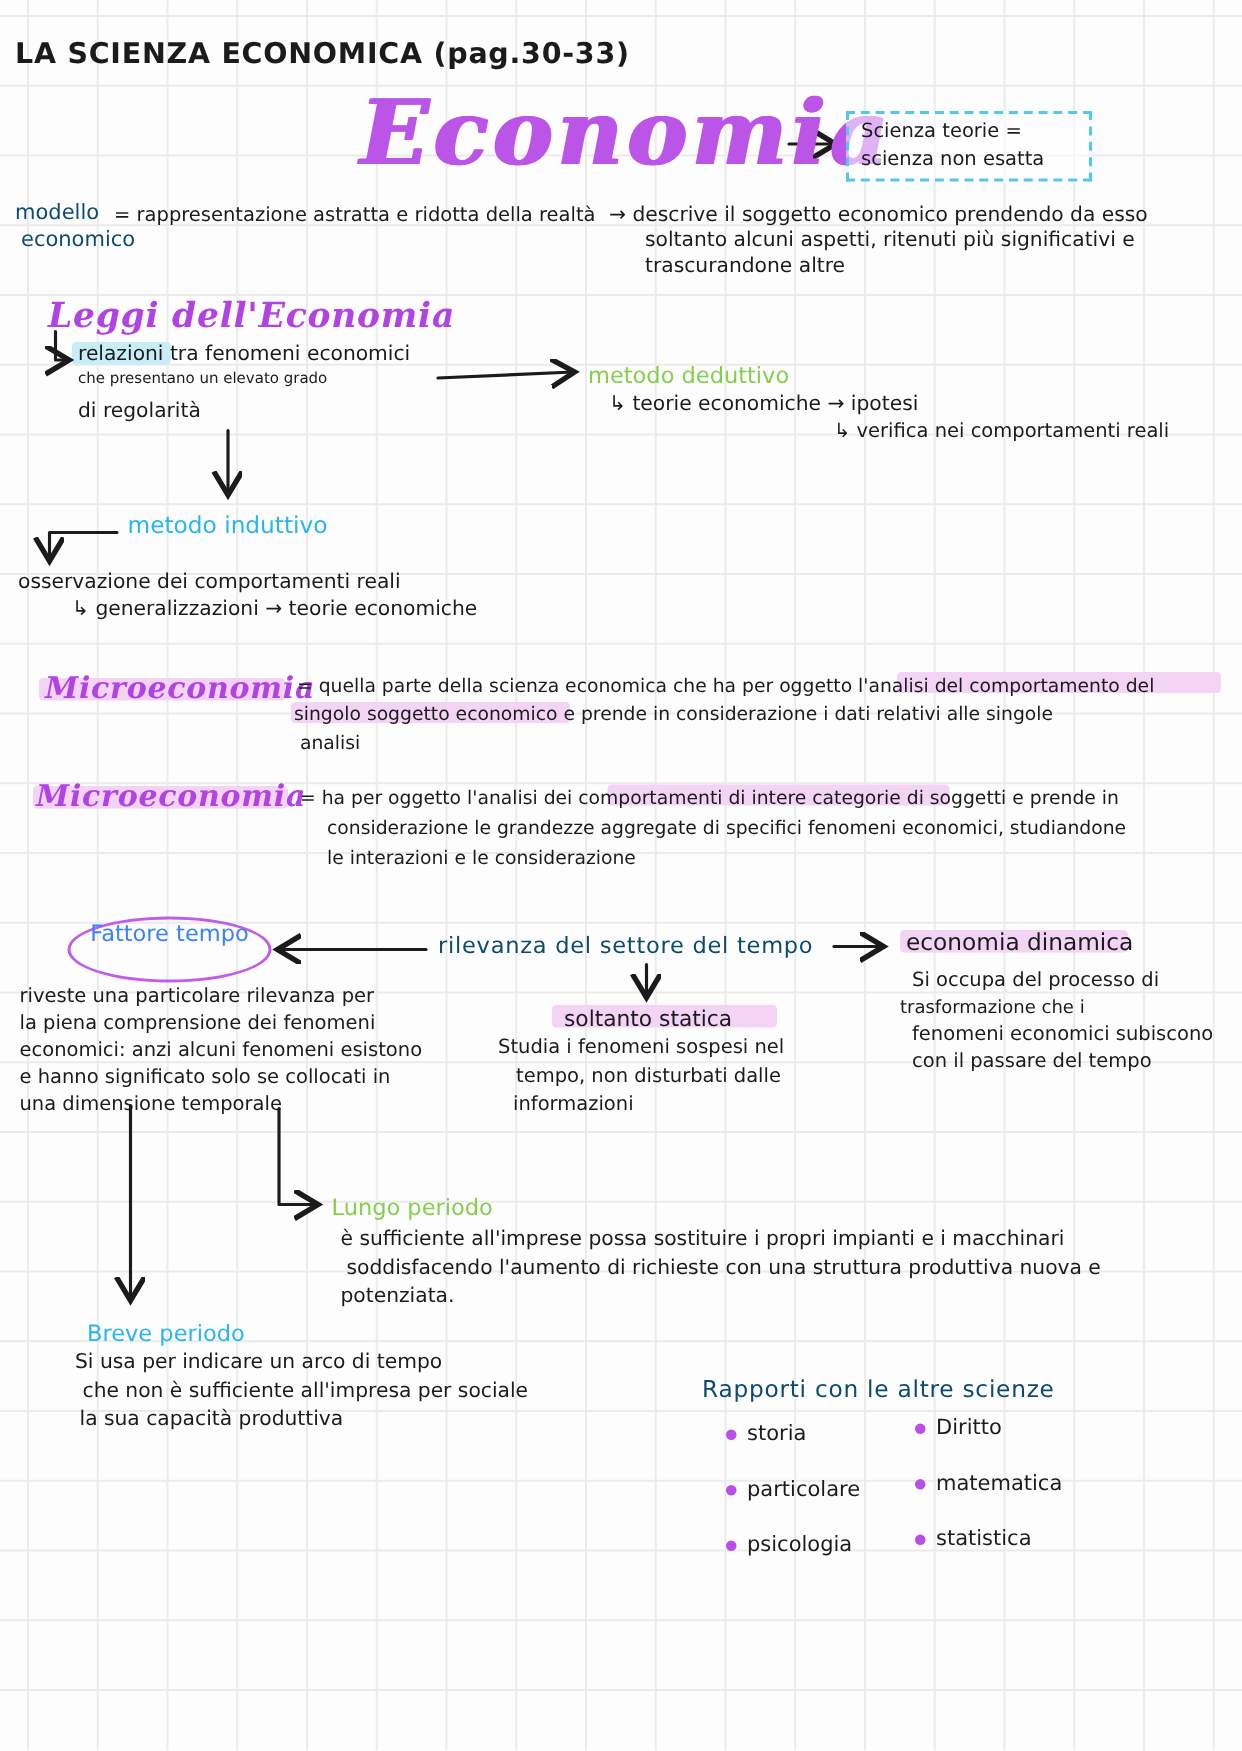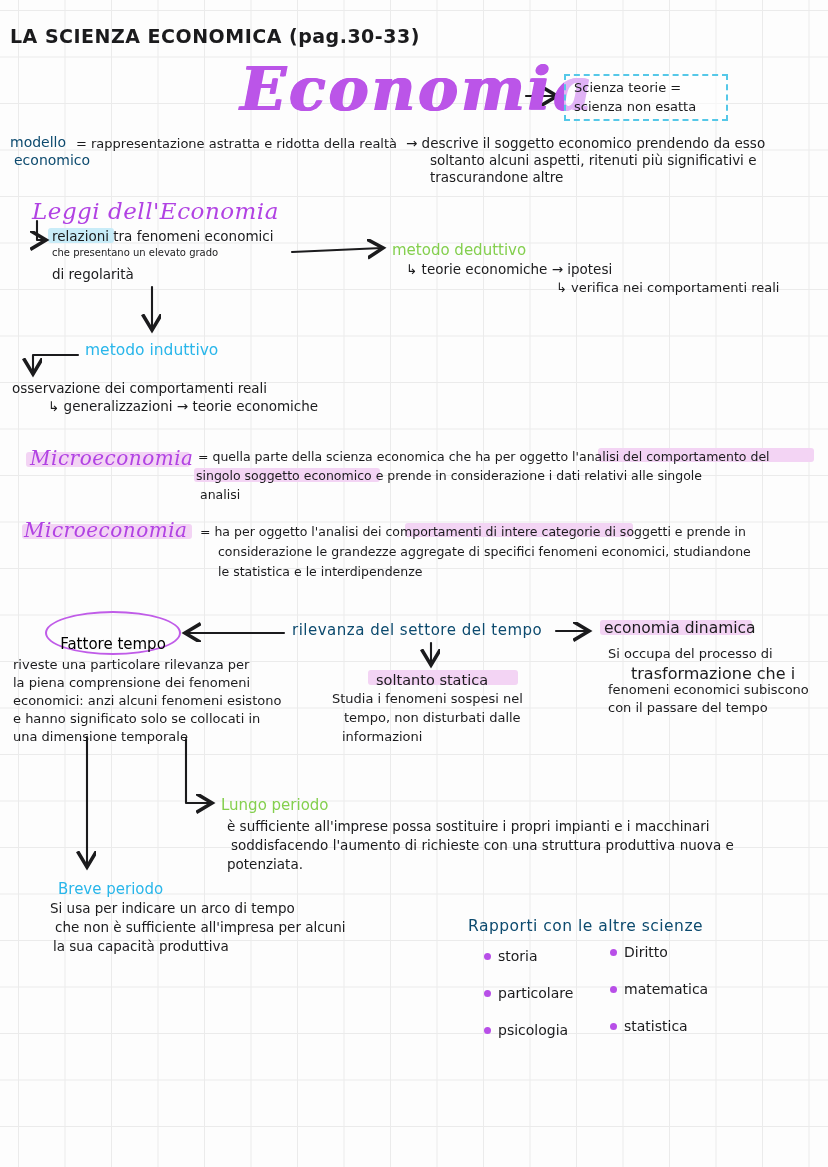--- a/index.html
+++ b/index.html
@@ -8,34 +8,34 @@
     font-family:"DejaVu Sans",sans-serif;color:#1b1b1d;
     background-color:#fdfdfd;
     background-image:
       linear-gradient(#ebebeb 1px, transparent 1px),
       linear-gradient(90deg, #ebebeb 1px, transparent 1px);
     background-size:46.5px 46.5px;
     background-position:18px 10px;
   }
   .t{position:absolute;white-space:nowrap;line-height:1.25;z-index:2}
   .hw{font-size:13px;color:#1b1b1d}
-  .script{font-family:"DejaVu Serif",serif;font-style:italic;font-weight:normal;letter-spacing:.5px}
+  .script{font-family:"DejaVu Serif",serif;font-style:italic;font-weight:bold;letter-spacing:.5px}
   .purple{color:#b142e3}
   .magenta{color:#0c4a6e}
   .green{color:#84cf4e}
   .cyan{color:#29b6ea}
   .hl{position:absolute;border-radius:3px;z-index:0}
   .hl-pink{background:#f3d4f4}
   .hl-cyan{background:#c8ecf8}
   #connectors{position:absolute;left:0;top:0;z-index:1;pointer-events:none}
   .oval{
     position:absolute;left:45px;top:611px;width:132px;height:40px;z-index:2;
     border:2.5px solid #c05ce8;border-radius:50%;
-    display:flex;align-items:flex-end;justify-content:center;
-    font-size:15px;color:#000000;background:transparent;
+    display:flex;align-items:flex-start;justify-content:center;
+    font-size:15px;color:#3b82f6;background:transparent;
   }
   .dashedbox{
     position:absolute;left:564px;top:74px;width:146px;height:40px;z-index:2;
     border:2px dashed #55c8e8;padding:3px 6px 0 8px;
     font-size:13px;line-height:1.45;color:#1b1b1d;background:rgba(255,255,255,.55);
   }
   .maintitle{
     position:absolute;left:240px;top:54px;z-index:2;
     font-family:"DejaVu Serif",serif;font-style:italic;font-weight:bold;
     font-size:60px;letter-spacing:3px;color:#bb55e8;
@@ -106,52 +106,52 @@
 <div class="t hw" style="left:48px;top:398px;font-size:13.5px">↳ generalizzazioni → teorie economiche</div>
 
 <div class="t script purple" style="left:30px;top:446px;font-size:20px">Microeconomia</div>
 <div class="t hw" style="left:198px;top:449px;font-size:12.5px">= quella parte della scienza economica che ha per oggetto l'analisi del comportamento del</div>
 <div class="t hw" style="left:196px;top:468px;font-size:12.5px">singolo soggetto economico e prende in considerazione i dati relativi alle singole</div>
 <div class="t hw" style="left:200px;top:487px;font-size:12.5px">analisi</div>
 
 <div class="t script purple" style="left:24px;top:518px;font-size:20px">Microeconomia</div>
 <div class="t hw" style="left:200px;top:524px;font-size:12.5px">= ha per oggetto l'analisi dei comportamenti di intere categorie di soggetti e prende in</div>
 <div class="t hw" style="left:218px;top:544px;font-size:12.5px">considerazione le grandezze aggregate di specifici fenomeni economici, studiandone</div>
-<div class="t hw" style="left:218px;top:564px;font-size:12.5px">le statistica e le interdipendenze</div>
+<div class="t hw" style="left:218px;top:564px;font-size:12.5px">le interazioni e le considerazione</div>
 
 <div class="oval">
   <span>Fattore tempo</span>
 </div>
 <div class="t hw" style="left:13px;top:657px;font-size:13px">riveste una particolare rilevanza per</div>
 <div class="t hw" style="left:13px;top:675px;font-size:13px">la piena comprensione dei fenomeni</div>
 <div class="t hw" style="left:13px;top:693px;font-size:13px">economici: anzi alcuni fenomeni esistono</div>
 <div class="t hw" style="left:13px;top:711px;font-size:13px">e hanno significato solo se collocati in</div>
 <div class="t hw" style="left:13px;top:729px;font-size:13px">una dimensione temporale</div>
 
 <div class="t magenta" style="left:292px;top:621px;font-size:15px;letter-spacing:.5px">rilevanza del settore del tempo</div>
 
 <div class="t hw" style="left:376px;top:671px;font-size:14.5px">soltanto statica</div>
 <div class="t hw" style="left:332px;top:691px;font-size:13px">Studia i fenomeni sospesi nel</div>
 <div class="t hw" style="left:344px;top:710px;font-size:13px">tempo, non disturbati dalle</div>
 <div class="t hw" style="left:342px;top:729px;font-size:13px">informazioni</div>
 
 <div class="t hw" style="left:604px;top:619px;font-size:15.5px">economia dinamica</div>
 <div class="t hw" style="left:608px;top:646px;font-size:13px">Si occupa del processo di</div>
-<div class="t hw" style="left:631px;top:664px;font-size:16px">trasformazione che i</div>
+<div class="t hw" style="left:600px;top:664px;font-size:12px">trasformazione che i</div>
 <div class="t hw" style="left:608px;top:682px;font-size:13px">fenomeni economici subiscono</div>
 <div class="t hw" style="left:608px;top:700px;font-size:13px">con il passare del tempo</div>
 
 <div class="t green" style="left:221px;top:796px;font-size:15px">Lungo periodo</div>
 <div class="t hw" style="left:227px;top:818px;font-size:13.5px">è sufficiente all'imprese possa sostituire i propri impianti e i macchinari</div>
 <div class="t hw" style="left:231px;top:837px;font-size:13.5px">soddisfacendo l'aumento di richieste con una struttura produttiva nuova e</div>
 <div class="t hw" style="left:227px;top:856px;font-size:13.5px">potenziata.</div>
 
 <div class="t cyan" style="left:58px;top:880px;font-size:15px">Breve periodo</div>
 <div class="t hw" style="left:50px;top:900px;font-size:13.5px">Si usa per indicare un arco di tempo</div>
-<div class="t hw" style="left:55px;top:919px;font-size:13.5px">che non è sufficiente all'impresa per alcuni</div>
+<div class="t hw" style="left:55px;top:919px;font-size:13.5px">che non è sufficiente all'impresa per sociale</div>
 <div class="t hw" style="left:53px;top:938px;font-size:13.5px">la sua capacità produttiva</div>
 
 <div class="t magenta" style="left:468px;top:917px;font-size:15.5px;letter-spacing:.5px">Rapporti con le altre scienze</div>
 
 <div class="bullet" style="left:484px;top:948px">
   <span class="dot"></span>
   <span>storia</span>
 </div>
 <div class="bullet" style="left:484px;top:985px">
   <span class="dot"></span>

